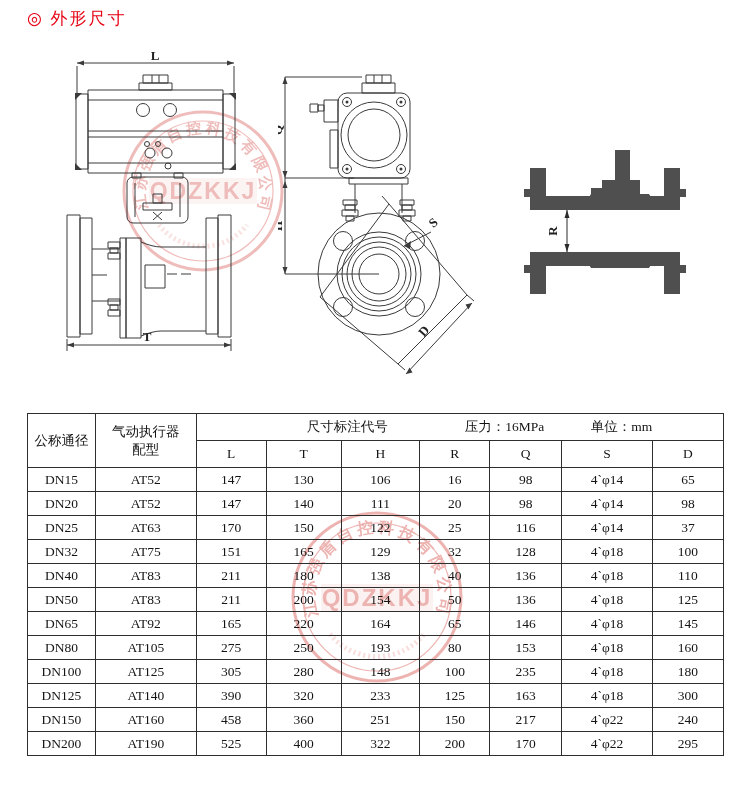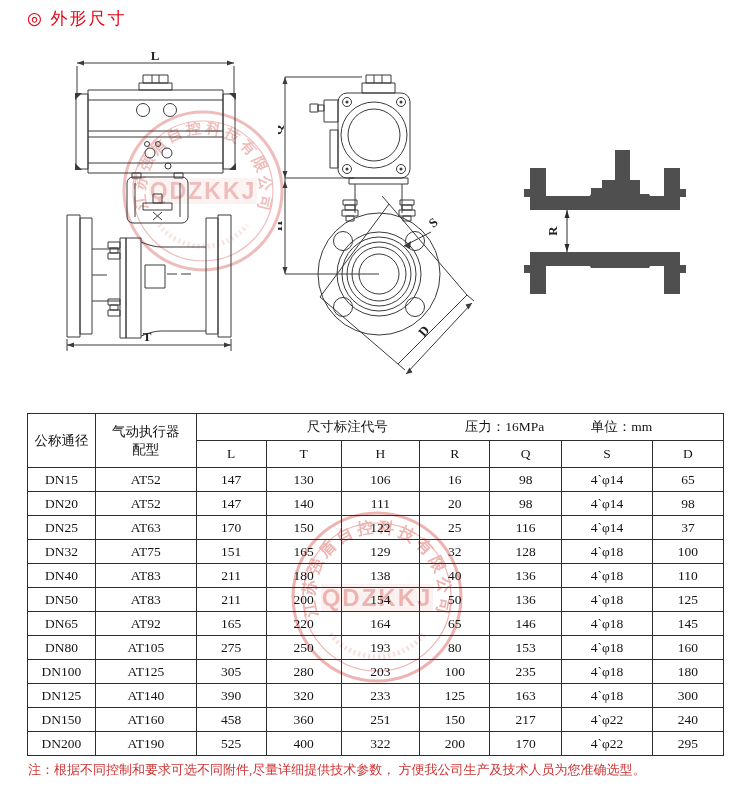--- a/index.html
+++ b/index.html
@@ -353,21 +353,21 @@
           <td>80</td>
           <td>153</td>
           <td>4`φ18</td>
           <td>160</td>
         </tr>
         <tr>
           <td>DN100</td>
           <td>AT125</td>
           <td>305</td>
           <td>280</td>
-          <td>203</td>
+          <td>148</td>
           <td>100</td>
           <td>235</td>
           <td>4`φ18</td>
           <td>180</td>
         </tr>
         <tr>
           <td>DN125</td>
           <td>AT140</td>
           <td>390</td>
           <td>320</td>
@@ -395,15 +395,14 @@
           <td>400</td>
           <td>322</td>
           <td>200</td>
           <td>170</td>
           <td>4`φ22</td>
           <td>295</td>
         </tr>
       </tbody>
     </table>
 
-  <div id="note">注：根据不同控制和要求可选不同附件,尽量详细提供技术参数， 方便我公司生产及技术人员为您准确选型。</div>
 
 </div>
 
 </body></html>

